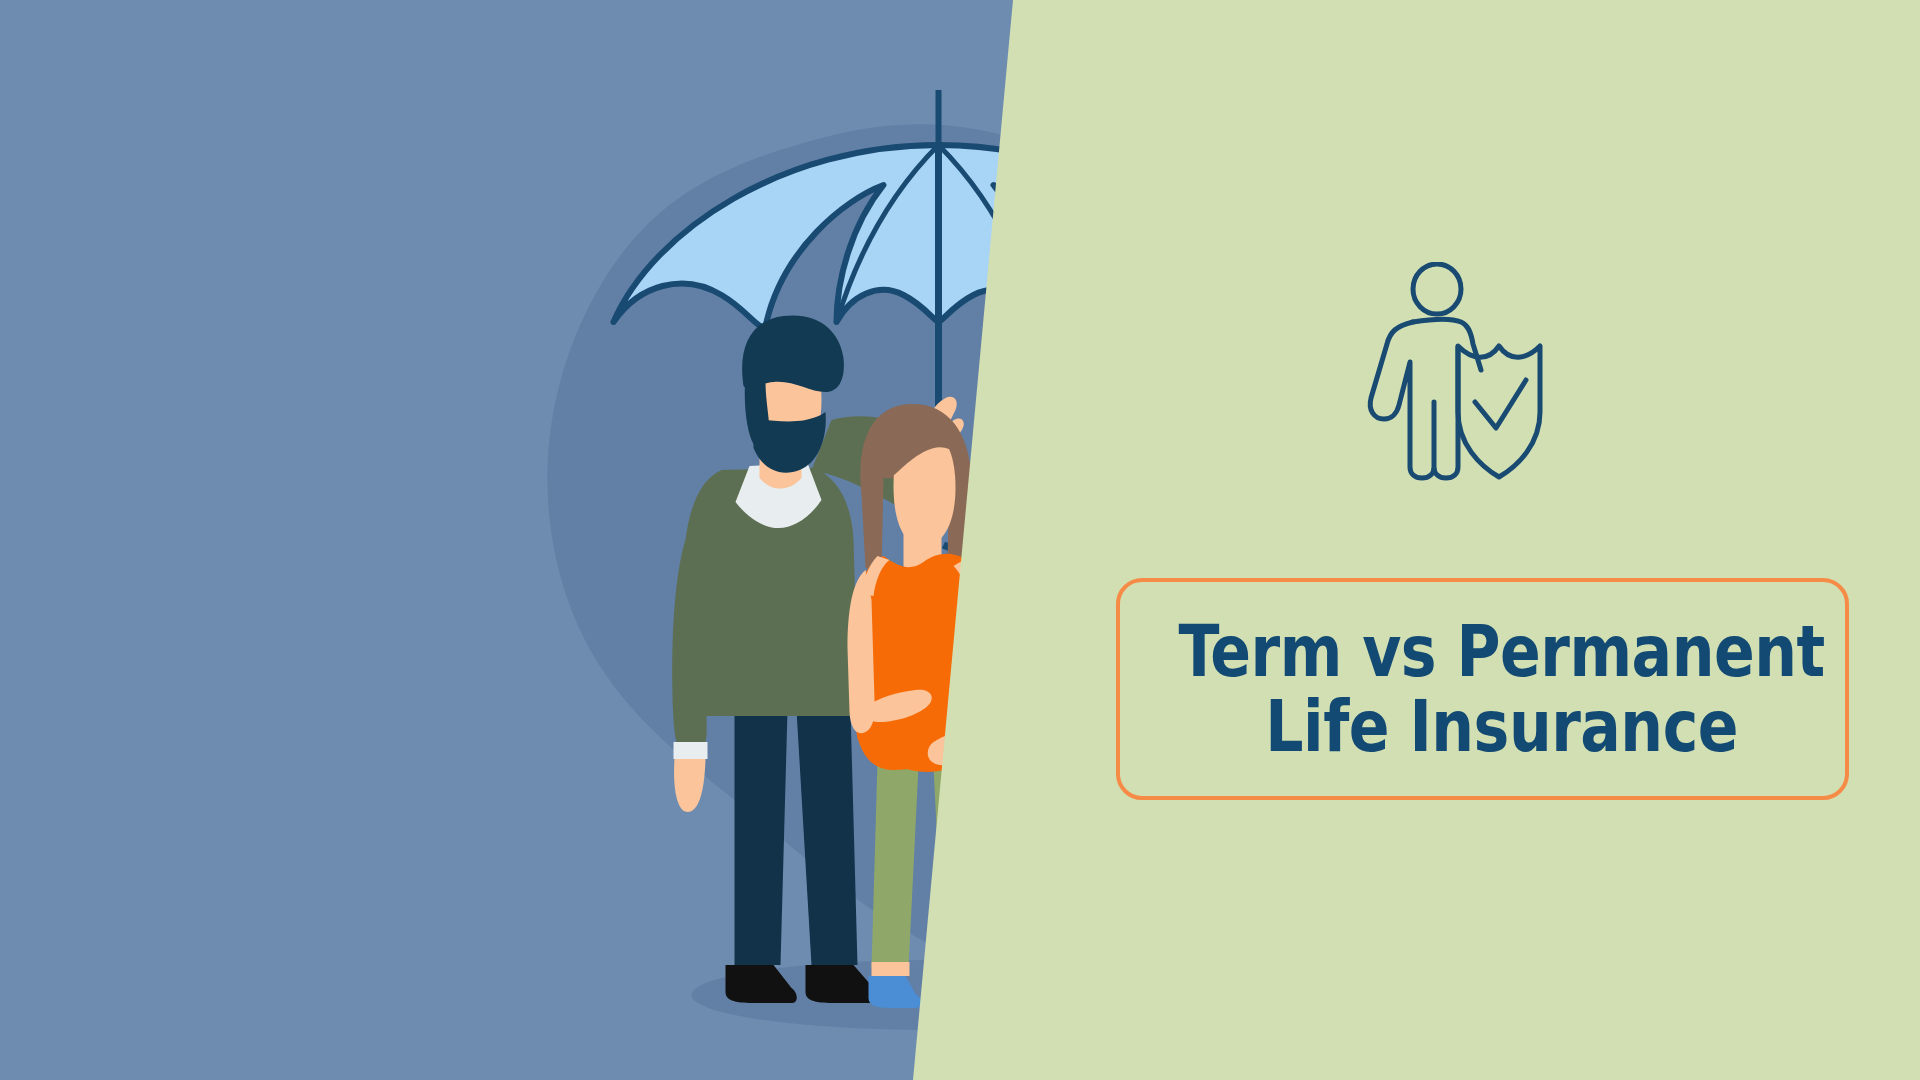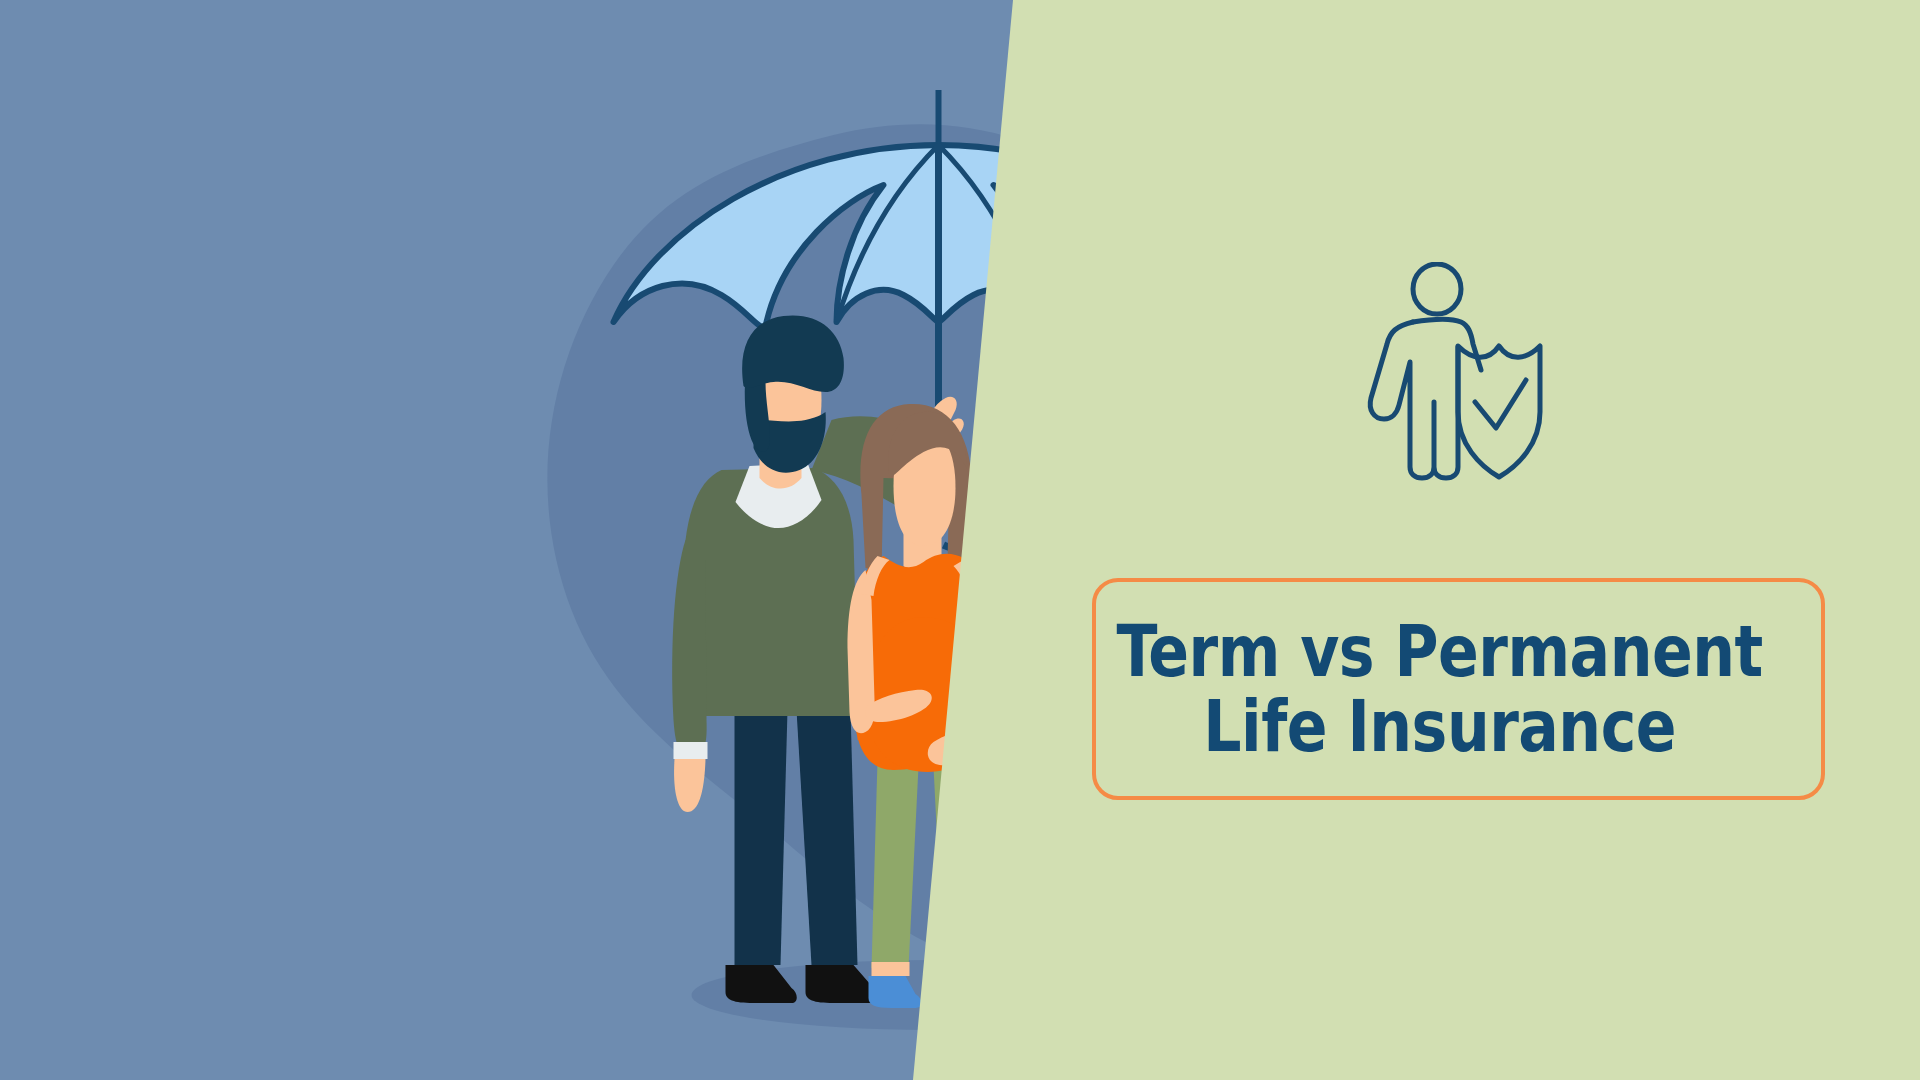--- a/index.html
+++ b/index.html
@@ -30,30 +30,30 @@
     top: 0;
     left: 0;
     width: 1920px;
     height: 1080px;
     background: #d2dfb2;
     clip-path: polygon(1013px 0px, 1920px 0px, 1920px 1080px, 913px 1080px);
   }
   
   #title-box {
     position: absolute;
-    left: 1092px;
+    left: 1116px;
     top: 578px;
     width: 733px;
     height: 222px;
     border: 4px solid #f58b46;
     border-radius: 26px;
     box-sizing: border-box;
     display: flex;
     align-items: center;
-    justify-content: flex-start;
+    justify-content: flex-end;
   }
   #title-text {
     font-family: "DejaVu Sans Condensed", "Liberation Sans Narrow", "Liberation Sans", sans-serif;
     font-weight: bold;
     font-size: 71px;
     line-height: 1.06;
     color: #134a74;
     text-align: center;
     letter-spacing: -0.5px;
     white-space: pre-line;

